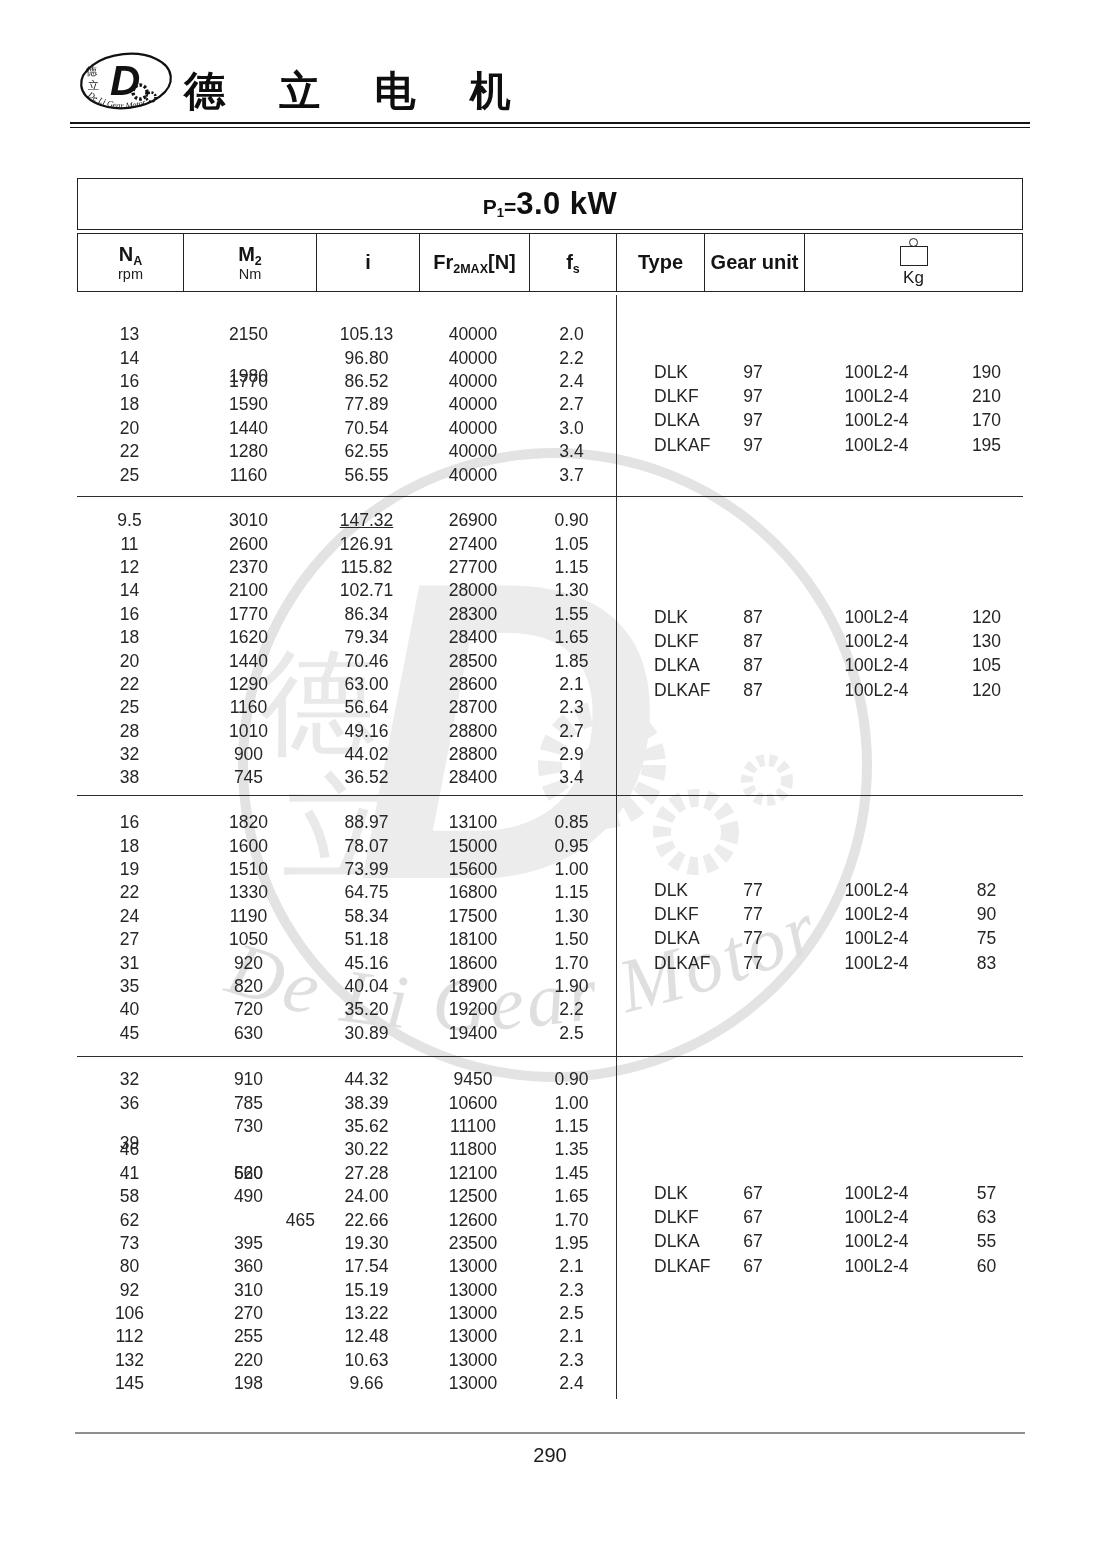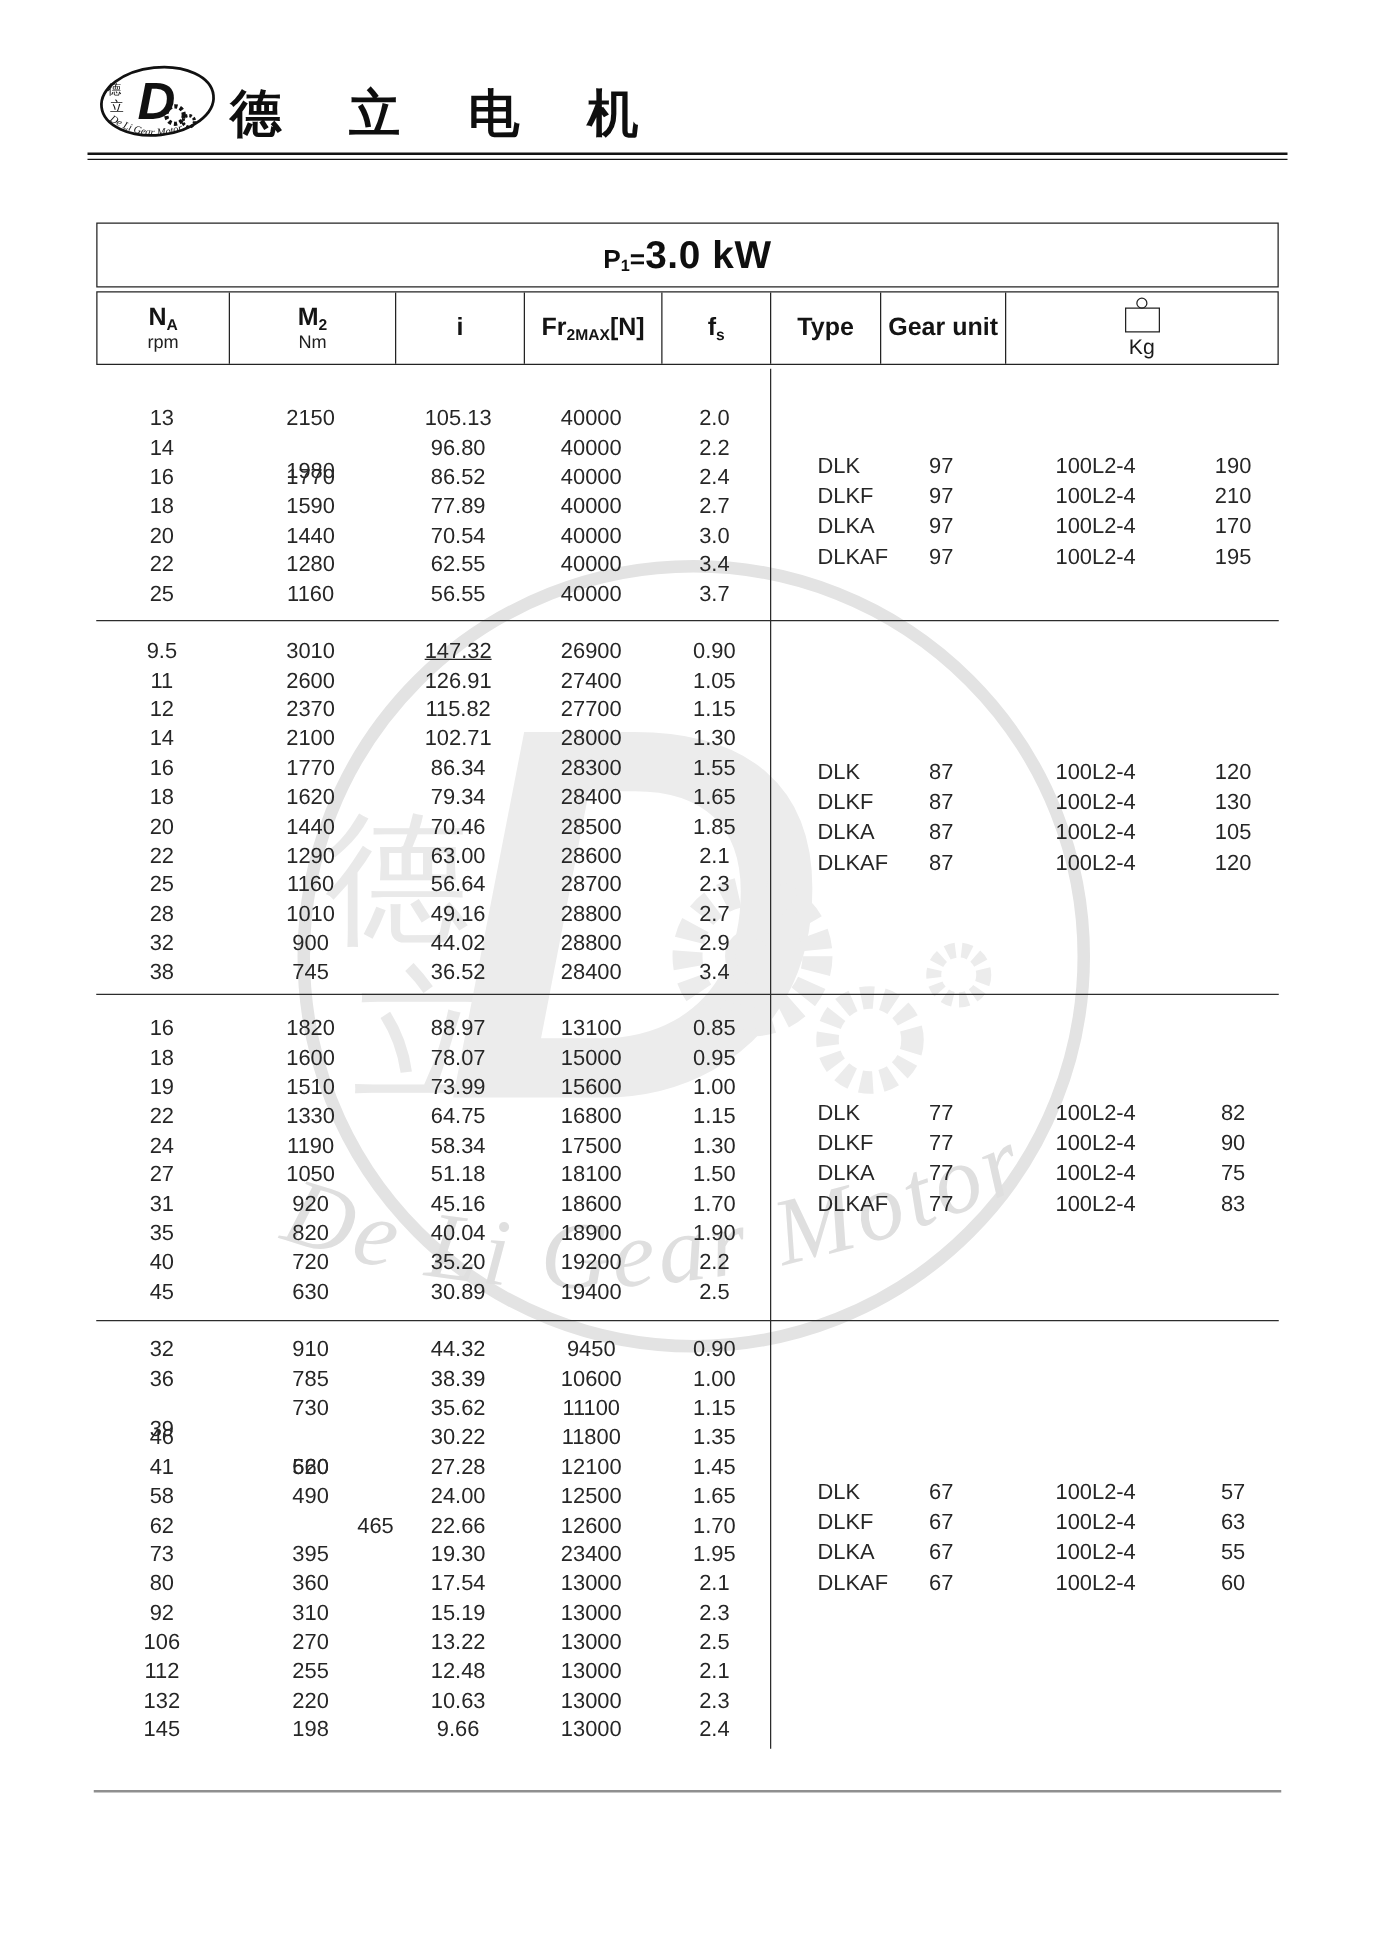--- a/index.html
+++ b/index.html
@@ -492,21 +492,21 @@
             <span class="cell" style="width: 105px;">62</span>
             <span class="cell" style="width: 133px; text-align: right;">465</span>
             <span class="cell" style="width: 103px;">22.66</span>
             <span class="cell" style="width: 110px;">12600</span>
             <span class="cell" style="width: 87px;">1.70</span>
           </div>
           <div class="drow">
             <span class="cell" style="width: 105px;">73</span>
             <span class="cell" style="width: 133px;">395</span>
             <span class="cell" style="width: 103px;">19.30</span>
-            <span class="cell" style="width: 110px;">23400</span>
+            <span class="cell" style="width: 110px;">23500</span>
             <span class="cell" style="width: 87px;">1.95</span>
           </div>
           <div class="drow">
             <span class="cell" style="width: 105px;">80</span>
             <span class="cell" style="width: 133px;">360</span>
             <span class="cell" style="width: 103px;">17.54</span>
             <span class="cell" style="width: 110px;">13000</span>
             <span class="cell" style="width: 87px;">2.1</span>
           </div>
           <div class="drow">
@@ -572,14 +572,15 @@
           </div>
         </div>
       </div>
     </div>
   <div class="vdivider"></div>
   <div class="sep sep1"></div>
   <div class="sep sep2"></div>
   <div class="sep sep3"></div>
 
   <div class="footer-rule"></div>
+  <div class="page-number">290</div>
 
 </div>
 
 </body></html>

